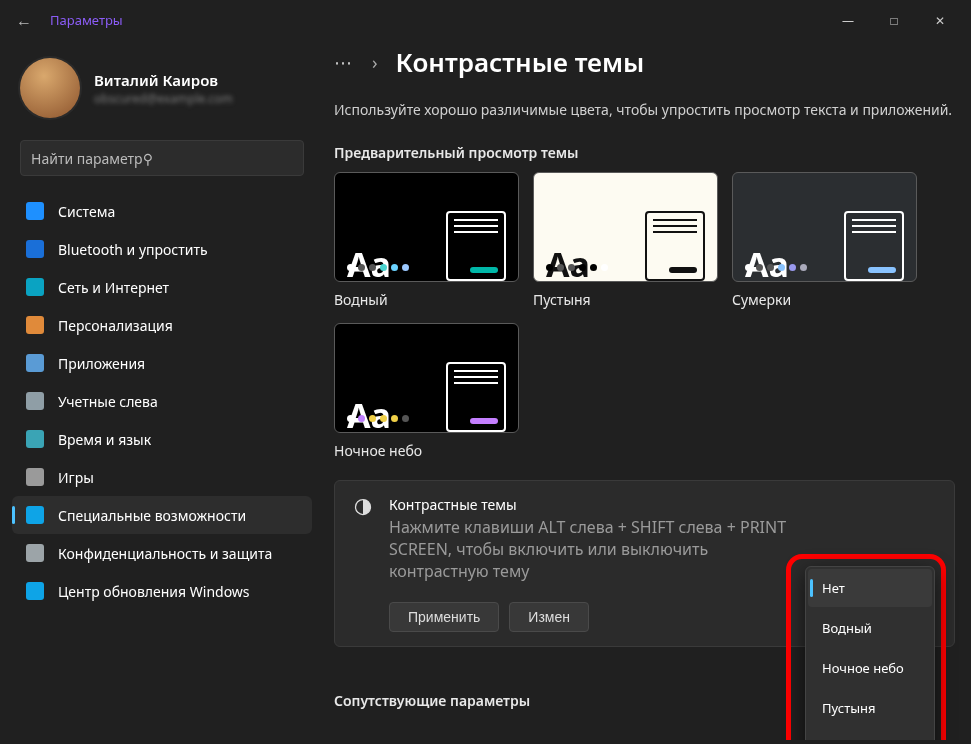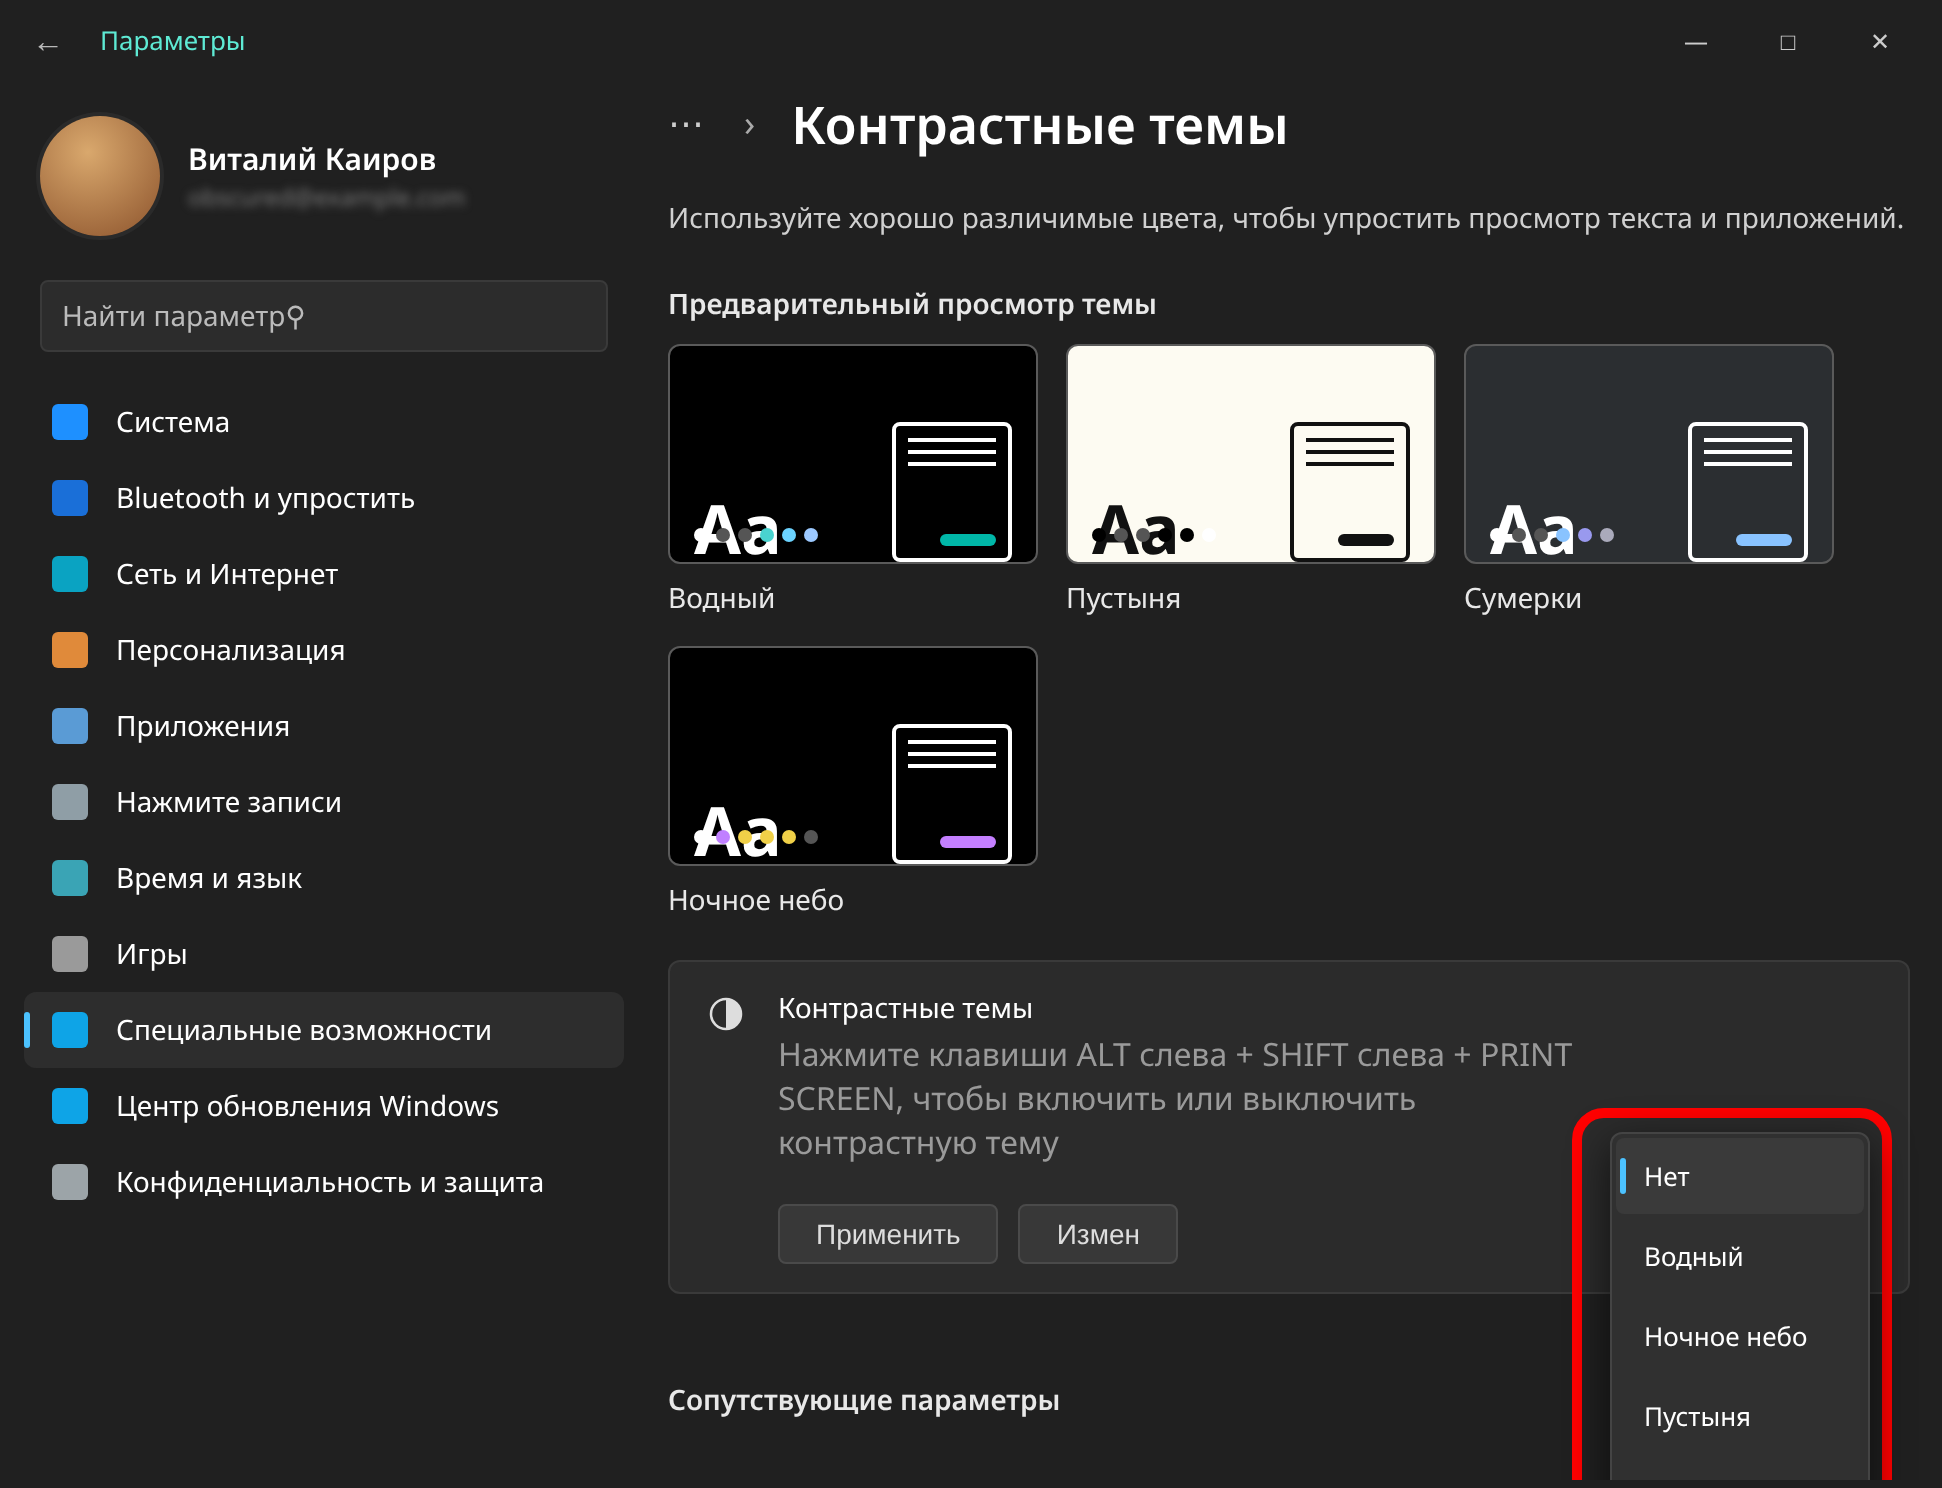--- a/index.html
+++ b/index.html
@@ -1,18 +1,18 @@
 <!DOCTYPE html>
 <html><head>
 <meta charset="utf-8">
 <style>
 html,body{margin:0;padding:0;background:#202020;color:#fff;font-family:"Segoe UI",system-ui,sans-serif;width:971px;height:744px;overflow:hidden;font-size:14px}
 .titlebar{display:flex;align-items:center;height:40px;padding:0 8px}
 .titlebar .back{width:32px;text-align:center;color:#b8b8b8;font-size:16px;cursor:pointer}
-.titlebar .label{font-size:13px;color:#5eead4;margin-left:10px}
+.titlebar .label{font-size:13px;color:#8b5cf6;margin-left:10px}
 .titlebar .spacer{flex:1}
 .winbtn{width:46px;height:32px;display:flex;align-items:center;justify-content:center;color:#ccc;font-size:12px}
 .content{display:flex;height:700px;padding:0 8px}
 .sidebar{width:300px;padding:8px 4px;display:flex;flex-direction:column;gap:4px}
 .profile{display:flex;align-items:center;gap:14px;padding:10px 8px 14px 8px}
 .avatar{width:60px;height:60px;border-radius:50%;background:radial-gradient(circle at 40% 30%,#d9a86d,#8c532c);box-shadow:0 0 0 2px #2a2a2a}
 .profile-name{font-size:15px;font-weight:600}
 .profile-email{font-size:12px;color:#7a7a7a;filter:blur(2px)}
 .searchbox{margin:4px 8px 12px 8px;height:34px;background:#2c2c2c;border:1px solid #3a3a3a;border-radius:4px;display:flex;align-items:center;padding:0 10px;color:#bbb;font-size:14px;}
 .nav-item{display:flex;align-items:center;gap:14px;height:38px;padding:0 14px;border-radius:6px;font-size:14px;cursor:pointer;position:relative}
@@ -97,41 +97,41 @@
         <div class="nav-item">
           <span class="nav-ico" style="background:#e08a3a"></span>
           <span>Персонализация</span>
         </div>
         <div class="nav-item">
           <span class="nav-ico" style="background:#5a9bd5"></span>
           <span>Приложения</span>
         </div>
         <div class="nav-item">
           <span class="nav-ico" style="background:#8f9ea6"></span>
-          <span>Нажмите записи</span>
+          <span>Учетные слева</span>
         </div>
         <div class="nav-item">
           <span class="nav-ico" style="background:#3aa4b5"></span>
           <span>Время и язык</span>
         </div>
         <div class="nav-item">
           <span class="nav-ico" style="background:#9a9a9a"></span>
           <span>Игры</span>
         </div>
         <div class="nav-item selected">
           <span class="nav-ico" style="background:#0ea4e7"></span>
           <span>Специальные возможности</span>
         </div>
         <div class="nav-item">
+          <span class="nav-ico" style="background:#9ca4a8"></span>
+          <span>Конфиденциальность и защита</span>
+        </div>
+        <div class="nav-item">
           <span class="nav-ico" style="background:#0ea4e7"></span>
           <span>Центр обновления Windows</span>
-        </div>
-        <div class="nav-item">
-          <span class="nav-ico" style="background:#9ca4a8"></span>
-          <span>Конфиденциальность и защита</span>
         </div>
       </div>
   </div>
 
   <div class="main">
     <div class="breadcrumb">
       <span class="dots">⋯</span>
       <span class="bc-sep">›</span>
       <span class="page-title">Контрастные темы</span>
     </div>

